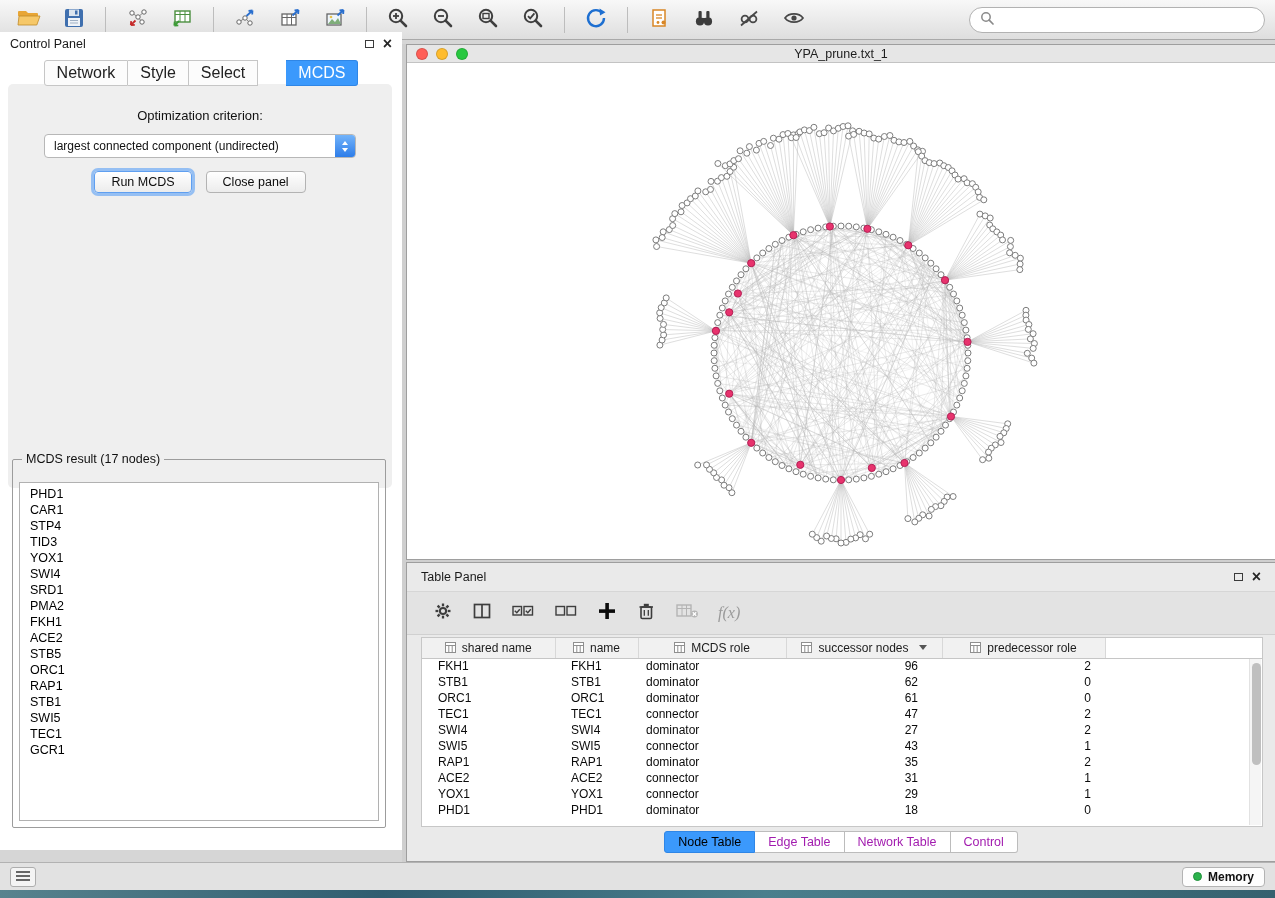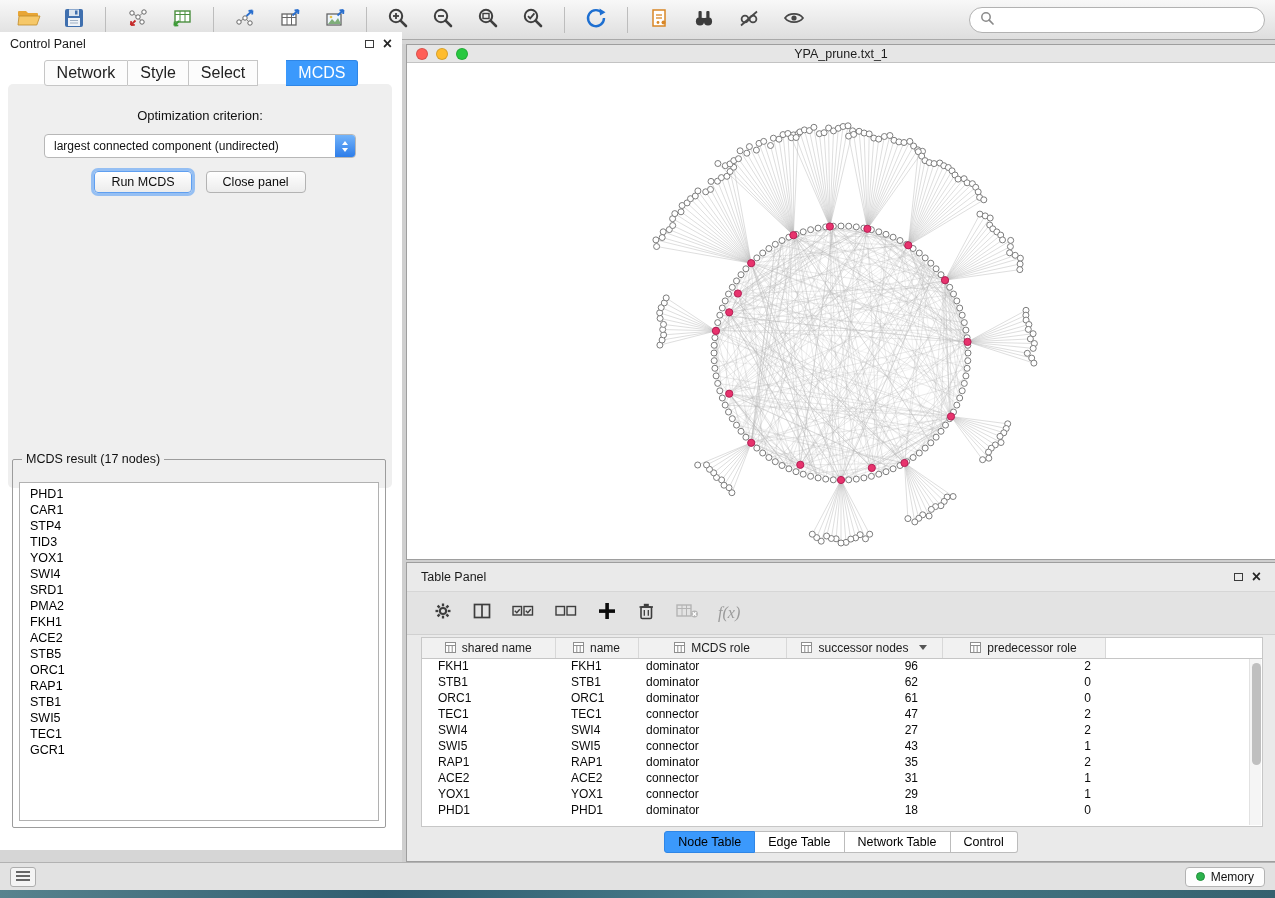--- a/index.html
+++ b/index.html
@@ -79,33 +79,33 @@
   .ntable th.c3 { width:156px; } .ntable th.c4 { width:163px; }
   .ntable td { height:16px; font-size:12px; white-space:nowrap; color:#0b0b0b; }
   .ntable td.c0, .ntable td.c1 { padding-left:16px; }
   .ntable td.c2 { padding-left:8px; }
   .ntable td.c3 { text-align:right; padding-right:24px; }
   .ntable td.c4 { text-align:right; padding-right:14px; }
   .chev { width:0; height:0; border:4px solid transparent; border-top:5px solid #555; border-bottom:none; margin-left:4px; }
   .vscroll { position:absolute; right:1px; top:21px; bottom:1px; width:12px; background:#f5f5f5; border-left:1px solid #e2e2e2; }
   .vthumb { position:absolute; left:1.5px; width:9px; top:4px; height:102px; background:#bfbfbf; border-radius:5px; }
   .tp-tabs { position:absolute; left:0; right:0; bottom:8px; display:flex; justify-content:center; }
-  .tp-tabs .tab { font-size:12.5px; padding:3px 13px; background:#fff; border:1px solid #bcbcbc; color:#000000; }
+  .tp-tabs .tab { font-size:12.5px; padding:3px 13px; background:#fff; border:1px solid #bcbcbc; color:#a21caf; }
   .tp-tabs .tab + .tab { border-left:none; }
   .tp-tabs .tab:first-child { border-radius:3px 0 0 3px; }
   .tp-tabs .tab:last-child  { border-radius:0 3px 3px 0; }
   .tp-tabs .tab.active { background:#3b99fc; border-color:#2f86e6; color:#000000; }
 
   
   .statusbar { position:absolute; left:0; top:862px; width:100%; height:28px; background:#e2e2e2;
                border-top:1px solid #b2b2b2; display:flex; align-items:center; padding:0 10px; }
   .list-btn { width:26px; height:20px; border:1px solid #adadad; border-radius:3px; background:#f4f4f4;
               display:flex; align-items:center; justify-content:center; }
   .memory-btn { margin-left:auto; display:flex; align-items:center; gap:6px; background:#fdfdfd;
-                border:1px solid #b3b3b3; border-radius:4px; padding:2px 10px; font-size:12px; color:#111; }
+                border:1px solid #b3b3b3; border-radius:4px; padding:2px 10px; font-size:12px; color:#111;font-weight:bold; }
   .mem-dot { width:9px; height:9px; border-radius:50%; background:#2bb24c; border:1px solid #1f8f3a; }
   .wallpaper { position:absolute; left:0; top:890px; width:100%; height:8px;
                background:linear-gradient(90deg,#57838e,#2f5d70 30%,#4a7f8d 60%,#35616f); }
 </style>
 </head>
 <body>
 
 <div class="screen">
 
   <div class="toolbar">

